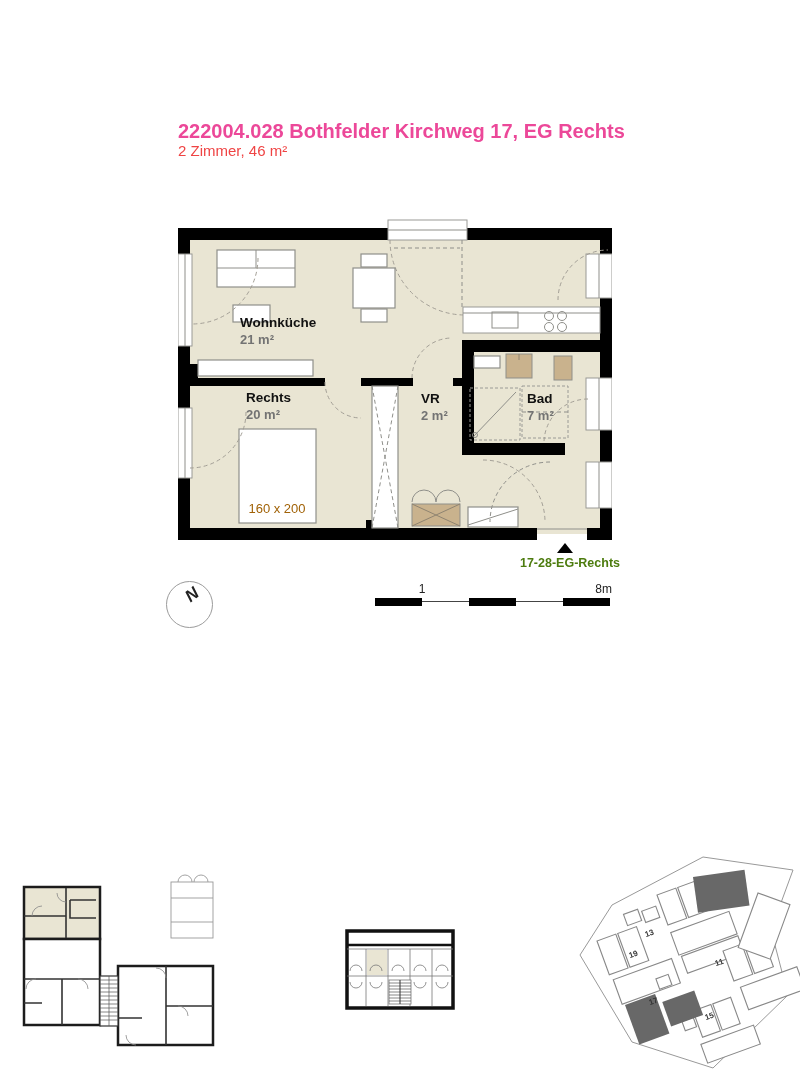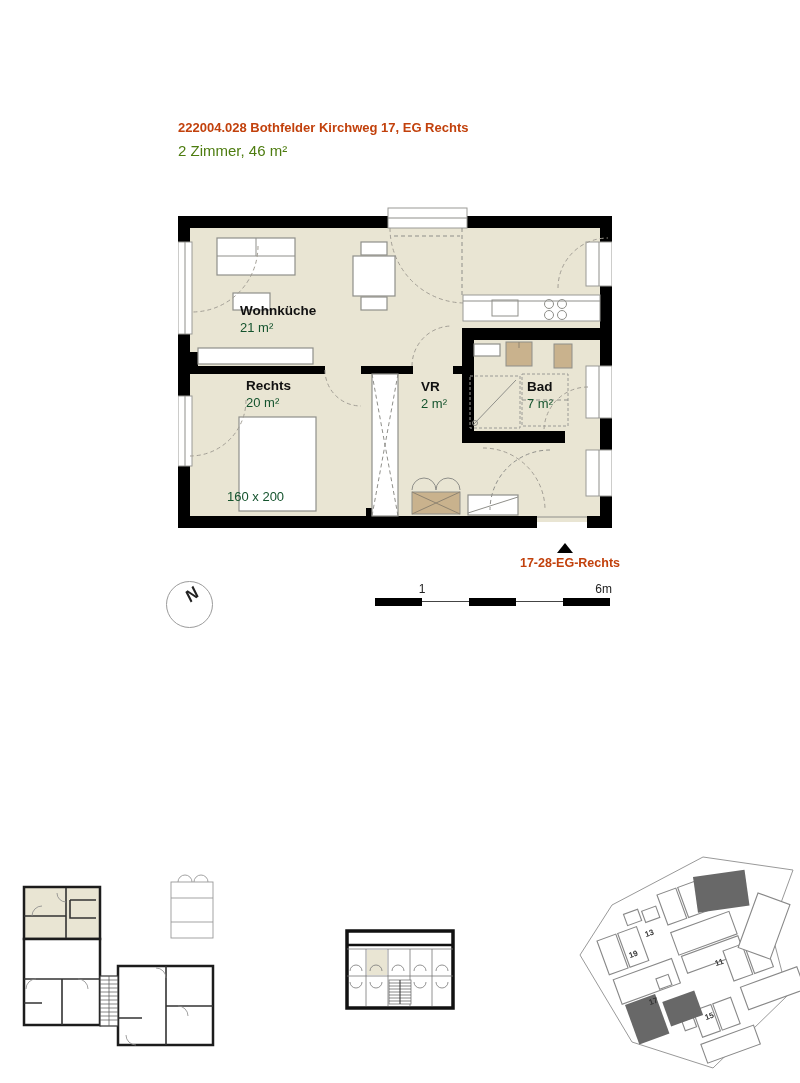--- a/index.html
+++ b/index.html
@@ -4,50 +4,50 @@
 <style>
   :root{
     --floor:#e9e5d3; --wall:#000000; --wood:#c9b28d; --line:#8f8f8a;
   }
   html,body{margin:0;padding:0;background:#fff;}
   .page{position:relative;width:800px;height:1083px;background:#fff;overflow:hidden;
         font-family:"Liberation Sans",sans-serif;color:#111;}
   .abs{position:absolute;}
 
   
-  .title{position:absolute;left:178px;top:120px;font-size:13px;font-weight:bold;color:#c2410c;}
-  .subtitle{position:absolute;left:178px;top:142px;font-size:15px;color:#4d7c0f;}
-
-  
-  .plan{position:absolute;left:178px;top:206px;width:503px;height:322px;}
+  .title{position:absolute;left:178px;top:120px;font-size:20px;font-weight:bold;color:#ec4899;}
+  .subtitle{position:absolute;left:178px;top:142px;font-size:15px;color:#ef4444;}
+
+  
+  .plan{position:absolute;left:178px;top:218px;width:503px;height:322px;}
   .plan svg{position:absolute;left:0;top:0;}
   .floor{fill:var(--floor);}
   .wallg rect{fill:var(--wall);}
   .win{fill:#fff;stroke:#9a9a96;stroke-width:1;}
   .furn{fill:#fff;stroke:var(--line);stroke-width:1.2;}
   .wood{fill:var(--wood);stroke:var(--line);stroke-width:1;}
   .thin{stroke:var(--line);stroke-width:1;fill:none;}
   .thinx{stroke:#8f8471;stroke-width:1;fill:none;}
   .arc{fill:none;stroke:#a39f96;stroke-width:1;stroke-dasharray:4 3;}
   .dash{fill:none;stroke:#8f8f8a;stroke-width:1;stroke-dasharray:4 3;}
   .dashr{fill:none;stroke:#9a9a96;stroke-width:1;stroke-dasharray:3 2;}
   .thinr{fill:none;stroke:#8f8f8a;stroke-width:1;}
 
   .room-label{position:absolute;line-height:17px;white-space:nowrap;}
   .room-name{font-size:13.5px;font-weight:bold;color:#111;}
-  .room-area{font-size:13px;color:#14532d;}
-  .bed-label{position:absolute;left:49px;top:283px;width:100px;text-align:left;
-             font-size:13px;color:#14532d;}
+  .room-area{font-size:13px;color:#737373;font-weight:bold;}
+  .bed-label{position:absolute;left:49px;top:283px;width:100px;text-align:center;
+             font-size:13px;color:#a16207;}
 
   
   .marker-tri{position:absolute;left:557px;top:543px;width:0;height:0;
               border-left:8px solid transparent;border-right:8px solid transparent;
               border-bottom:10px solid #000;}
   .marker-label{position:absolute;left:504px;top:556px;width:116px;text-align:right;
-                font-size:12.5px;font-weight:bold;color:#c2410c;}
+                font-size:12.5px;font-weight:bold;color:#4d7c0f;}
 
   
   .scalebar{position:absolute;left:375px;top:582px;width:235px;height:26px;}
   .sb-labels{position:absolute;left:0;top:0;width:235px;height:13px;font-size:12px;color:#222;}
   .sb-l1{position:absolute;left:40px;top:0;width:14px;text-align:center;}
   .sb-l5{position:absolute;right:-2px;top:0;}
   .sb-bar{position:absolute;left:0;top:16px;width:235px;height:8px;}
   .sb-line{position:absolute;left:0;top:3px;width:235px;height:1px;background:#444;}
   .sb-seg{position:absolute;top:0;width:47px;height:8px;background:#000;}
 
@@ -196,21 +196,21 @@
     </div>
     <div class="bed-label">160 x 200</div>
   </div>
 
   <div class="marker-tri"></div>
   <div class="marker-label">17-28-EG-Rechts</div>
 
   <div class="scalebar">
     <div class="sb-labels">
       <span class="sb-l1">1</span>
-      <span class="sb-l5">6m</span>
+      <span class="sb-l5">8m</span>
     </div>
     <div class="sb-bar">
       <div class="sb-line"></div>
       <div class="sb-seg" style="left:0"></div>
       <div class="sb-seg" style="left:94px"></div>
       <div class="sb-seg" style="left:188px"></div>
     </div>
   </div>
 
   <div class="north">

